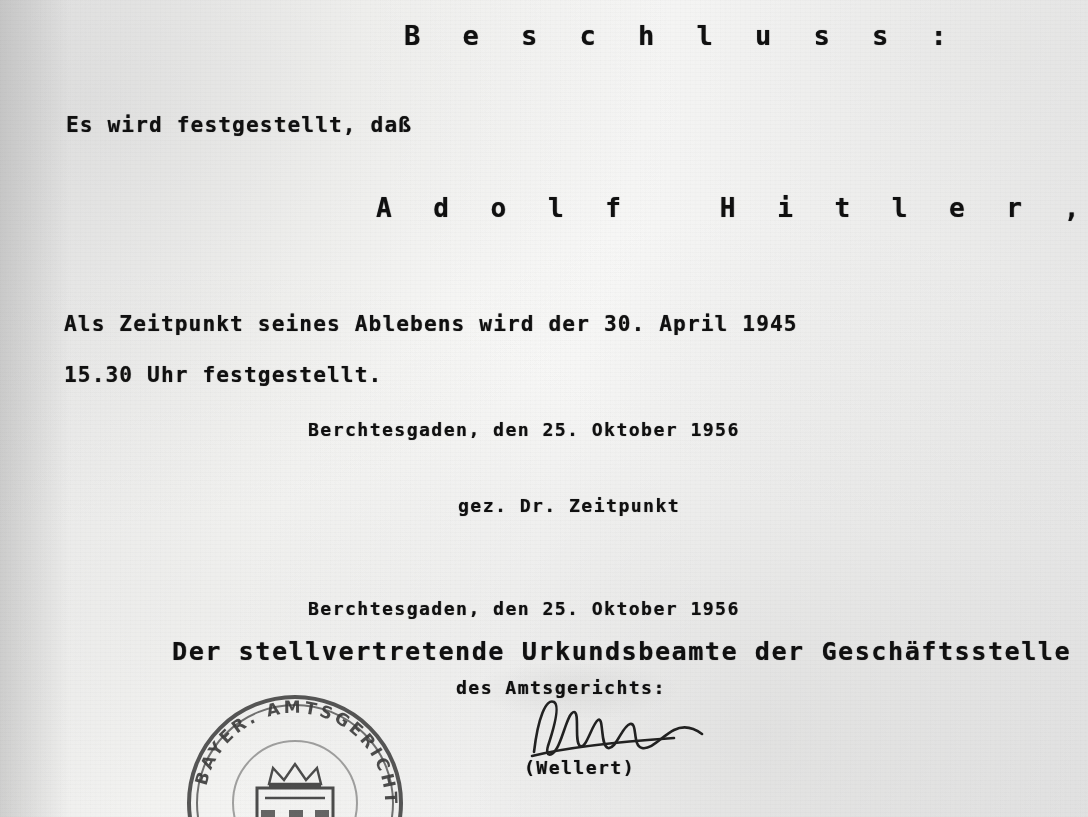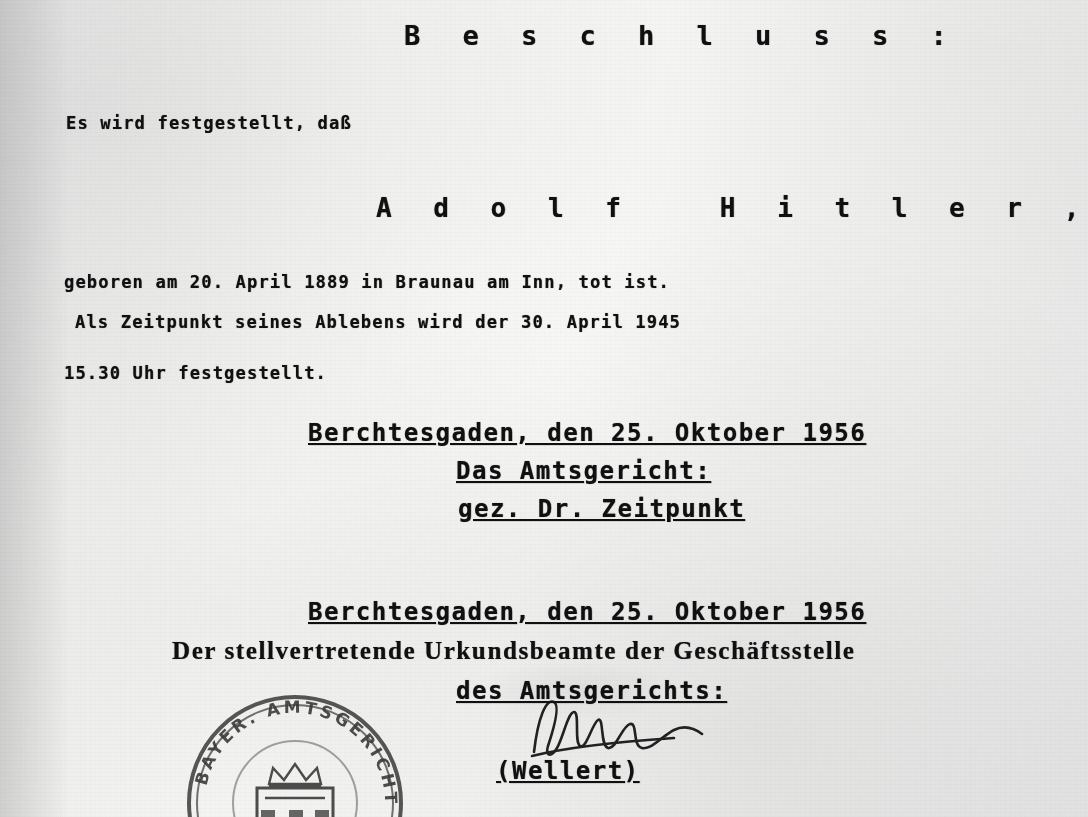--- a/index.html
+++ b/index.html
@@ -59,52 +59,51 @@
       0.5px 0.4px 0.6px rgba(40,40,40,0.35);
     z-index: 3;
   }
 
   .t-heading {
     font-size: 27px;
     letter-spacing: 13px;
     text-align: center;
   }
   .t-body {
-    font-size: 17px;
+    font-size: 21px;
     letter-spacing: 1.2px;
   }
   .t-name {
     font-size: 26px;
     letter-spacing: 13px;
   }
   .t-sig-block {
-    font-size: 24px;
+    font-size: 18px;
     letter-spacing: 1.5px;
-    text-decoration: underline;
   }
   .t-wide {
     font-size: 25px;
     letter-spacing: 1.6px;
   }
 
   
   #line-beschluss   { left: 404px;  top: 20px; }
   #line-eswird      { left: 66px;   top: 113px; }
   #line-name        { left: 376px;  top: 193px; }
   #line-geboren     { left: 64px;   top: 272px; }
-  #line-als         { left: 64px;   top: 312px; margin-left: 11px; }
+  #line-als         { left: 64px;   top: 312px; }
   #line-uhr         { left: 64px;   top: 352px; margin-top: 11px; }
   #line-ort1        { left: 308px;  top: 419px; }
   #line-amtsgericht { left: 456px;  top: 457px; }
   #line-gez         { left: 458px;  top: 495px; }
   #line-beglaub     { left: 458px;  top: 560px; }
   #line-ort2        { left: 308px;  top: 598px; }
-  #line-stellv      { left: 172px;  top: 637px; font-family: Liberation Serif, serif; }
+  #line-stellv      { left: 172px;  top: 637px; }
   #line-desamts     { left: 456px;  top: 677px; }
-  #line-wellert     { left: 496px;  top: 757px; text-align: right; }
+  #line-wellert     { left: 524px;  top: 757px; text-align: right; }
   #line-justiz      { left: 452px;  top: 779px; }
 
   
   .stamp {
     position: absolute;
     left: 180px;
     top: 688px;
     width: 230px;
     height: 230px;
     z-index: 2;
@@ -192,26 +191,24 @@
       </g>
     </svg>
   </div>
 
   <div class="typed t-heading" id="line-beschluss"><span>B e s c h l u s s :</span></div>
 
   <div class="typed t-body" id="line-eswird">Es wird festgestellt, daß</div>
 
   <div class="typed t-name" id="line-name">A d o l f   H i t l e r ,</div>
 
-  <div class="typed t-body" id="line-geboren">geboren am 20. April 1889 in Braunau am Inn, tot ist.</div>
   <div class="typed t-body" id="line-als">Als Zeitpunkt seines Ablebens wird der 30. April 1945</div>
   <div class="typed t-body" id="line-uhr">15.30 Uhr festgestellt.</div>
 
   <div class="typed t-sig-block" id="line-ort1">Berchtesgaden, den 25. Oktober 1956</div>
-  <div class="typed t-sig-block" id="line-amtsgericht">Das Amtsgericht:</div>
   <div class="typed t-sig-block" id="line-gez">gez. Dr. Zeitpunkt</div>
 
   <div class="typed t-sig-block" id="line-ort2">Berchtesgaden, den 25. Oktober 1956</div>
   <div class="typed t-wide" id="line-stellv">Der stellvertretende Urkundsbeamte der Geschäftsstelle</div>
   <div class="typed t-sig-block" id="line-desamts">des Amtsgerichts:</div>
 
   <div class="typed t-sig-block" id="line-wellert">(Wellert)</div>
 
 </div>
 

